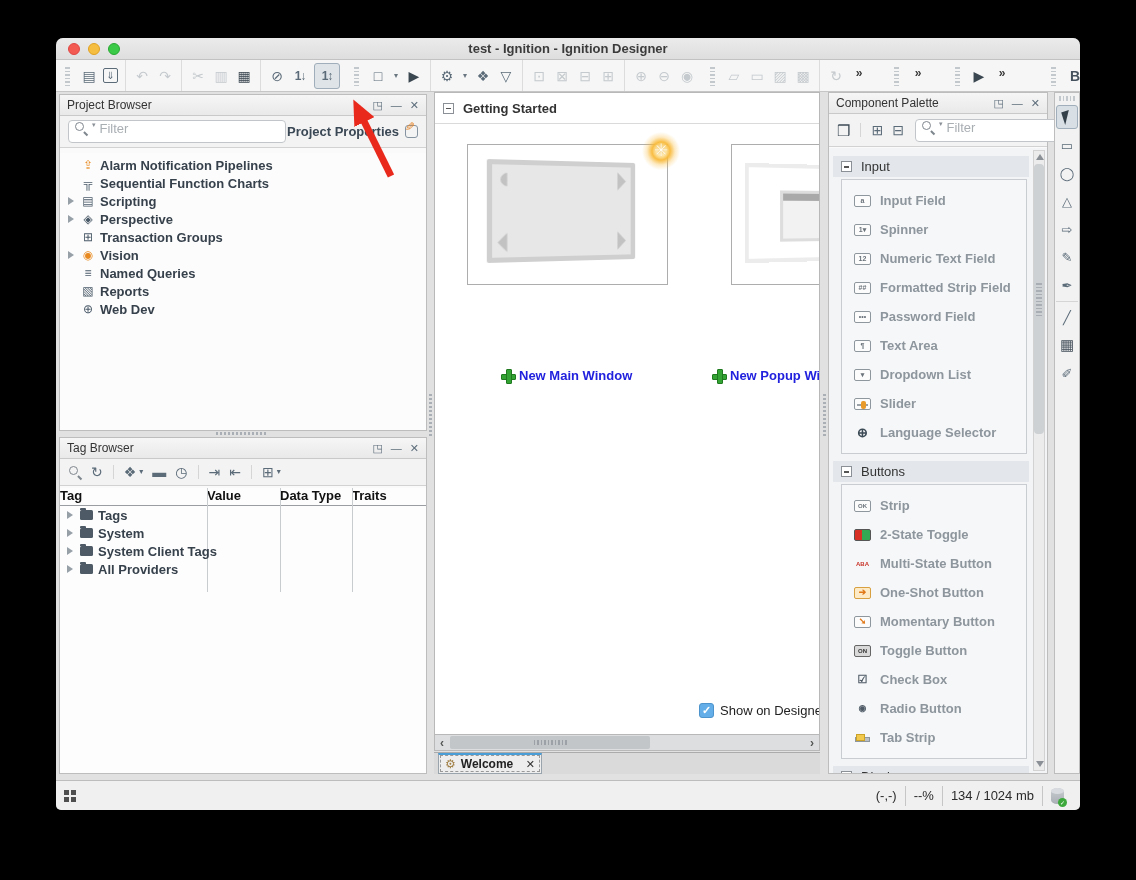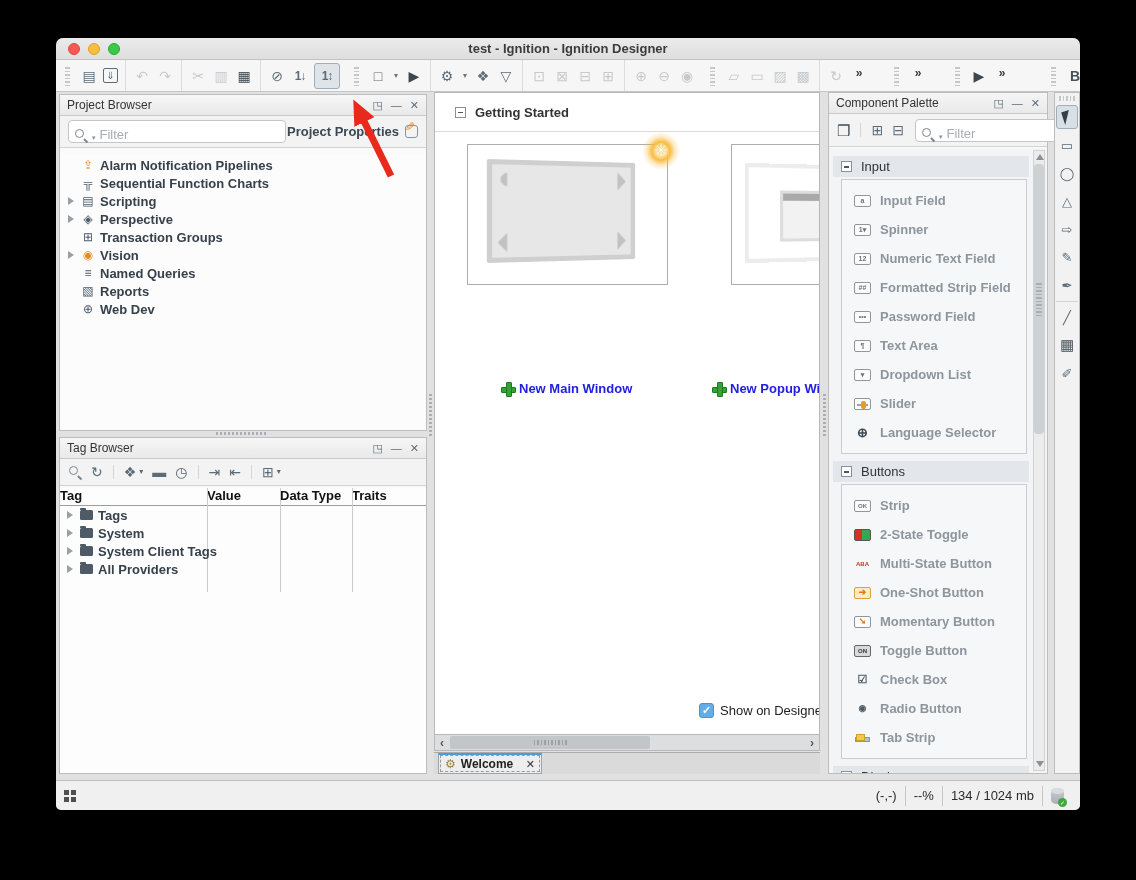--- a/index.html
+++ b/index.html
@@ -28,21 +28,21 @@
   .tbtn.chev{font-size:12px;font-weight:bold;color:#3A3A3A;align-self:flex-start;margin-top:2px}
   .tbtn.boldb{font-size:14px;font-weight:bold;color:#45525E}
   .g10{margin-left:12px}.g11{margin-left:14px}.g12{margin-left:26px}
   
   .main{position:absolute;left:0;top:54px;width:1024px;height:688px;background:#E1E1E1}
   .panel{position:absolute;background:#FAFAFA;border:1px solid #BDBDBD}
   .phead{height:21px;background:linear-gradient(#F6F6F6,#E9E9E9);border-bottom:1px solid #C9C9C9;display:flex;align-items:center;padding:0 7px;font-size:12px;color:#333}
   .phead .sp{flex:1}
   .wctl{font-size:11px;color:#5E6E7C;margin-left:8px;line-height:1}
   
-  .finput{display:flex;align-items:flex-end;background:#fff;border:1px solid #C2C6CA;border-radius:4px;height:23px;padding:0 5px;gap:4px}
+  .finput{display:flex;align-items:flex-start;background:#fff;border:1px solid #C2C6CA;border-radius:4px;height:23px;padding:0 5px;gap:4px}
   .finput input{border:none;outline:none;flex:1;min-width:0;font-size:13px;color:#333;font-family:"Liberation Sans",sans-serif;background:transparent}
   .finput input::placeholder{color:#A9AEB3}
   .magcss{width:14px;height:14px;position:relative;display:inline-block;flex:none}
   .magcss::before{content:"";position:absolute;left:1px;top:1px;width:7px;height:7px;border:1.6px solid #7E868D;border-radius:50%}
   .magcss::after{content:"";position:absolute;left:10px;top:10px;width:4.5px;height:1.8px;background:#7E868D;transform:rotate(45deg);transform-origin:left center}
   .fcaret{font-size:7px;color:#8A9096}
   
   .pb{left:3px;top:2px;width:368px;height:337px}
   .pbbar{display:flex;align-items:center;padding:4px 8px 4px 8px;border-bottom:1px solid #D2D2D2;background:#F3F3F3}
   .pbbar .finput{width:218px}
@@ -72,39 +72,39 @@
   .tagrow{height:18px;display:flex;align-items:center;gap:5px;padding-left:5px}
   .folder{width:13px;height:10px;background:#4E5A66;border-radius:1.5px;position:relative;flex:none}
   .folder::before{content:"";position:absolute;left:0;top:-2px;width:6px;height:2px;background:#4E5A66;border-radius:1px 1px 0 0}
   .taglabel{font-size:13px;font-weight:bold;color:#36414C}
   .vsplit{position:absolute;left:160px;top:340px;width:52px;height:3px;background:repeating-linear-gradient(90deg,#A9AFB4 0 2px,transparent 2px 4px)}
   .lsplit{position:absolute;left:373px;top:300px;width:3px;height:44px;background:repeating-linear-gradient(0deg,#A9AFB4 0 2px,transparent 2px 4px)}
   .csplit{position:absolute;left:767px;top:300px;width:3px;height:44px;background:repeating-linear-gradient(0deg,#A9AFB4 0 2px,transparent 2px 4px)}
   
   .center{position:absolute;left:378px;top:0;width:386px;height:684px}
   .wcontent{position:absolute;left:0;top:0;width:386px;height:643px;background:#fff;border:1px solid #B8B8B8;overflow:hidden}
-  .gshead{position:absolute;left:0;top:0;right:0;height:39px;border-bottom:1px solid #DADADA;display:flex;align-items:center;padding:0 20px;gap:9px}
+  .gshead{position:absolute;left:0;top:0;right:0;height:31px;border-bottom:1px solid #DADADA;display:flex;align-items:center;padding:0 8px;gap:9px}
   .cbox{width:11px;height:11px;border:1px solid #8B9096;background:#fff;position:relative;flex:none}
   .cbox::before{content:"";position:absolute;left:2px;top:4px;width:5px;height:1.5px;background:#555}
   .gslabel{font-size:13px;font-weight:bold;color:#333}
   .card{position:absolute;top:51px;width:201px;height:141px;background:#fff;border:1px solid #ADADAD}
   .card1{left:32px}.card2{left:296px}
   .winart{position:absolute;left:20px;top:16px;width:152px;height:100px;background:#E7E7E7;border:5px solid #CFCFCF;border-radius:2px;transform:perspective(420px) rotateY(13deg)}
   .tri{position:absolute;width:0;height:0}
   .tri.tl{left:8px;top:8px;border-top:13px solid #C2C2C2;border-right:13px solid transparent;transform:rotate(-45deg)}
   .tri.tr{right:8px;top:8px;border-top:13px solid #C2C2C2;border-left:13px solid transparent;transform:rotate(45deg)}
   .tri.bl{left:8px;bottom:8px;border-bottom:13px solid #C2C2C2;border-right:13px solid transparent;transform:rotate(45deg)}
   .tri.br{right:8px;bottom:8px;border-bottom:13px solid #C2C2C2;border-left:13px solid transparent;transform:rotate(-45deg)}
   .popout{position:absolute;left:14px;top:20px;width:160px;height:96px;border:4px solid #ECECEC;transform:perspective(420px) rotateY(13deg)}
   .popwin{position:absolute;left:30px;top:22px;width:100px;height:50px;background:#F2F2F2;border:3px solid #DDD}
   .popwin::before{content:"";position:absolute;left:0;top:0;right:0;height:7px;background:#A9A9A9}
   .sparkle{position:absolute;width:40px;height:40px;background:radial-gradient(circle,#FFF3C8 0 4px,rgba(248,185,56,.95) 9px,rgba(248,185,56,.30) 14px,transparent 19px)}
   .sparkle::after{content:"✳";position:absolute;left:50%;top:50%;transform:translate(-50%,-52%);font-size:17px;color:#FFFDF2;text-shadow:0 0 2px #E8A020}
   .sp1{right:-14px;top:-14px}
-  .gslink{position:absolute;top:288px;display:flex;align-items:center;gap:5px}
+  .gslink{position:absolute;top:275px;display:flex;align-items:center;gap:5px}
   .l1{left:66px}.l2{left:277px}
   .gplus{width:13px;height:13px;position:relative;flex:none}
   .gplus::before{content:"";position:absolute;left:0;top:4.5px;width:13px;height:4px;background:#33A433;border:1px solid #1F7A1F;border-radius:1px}
   .gplus::after{content:"";position:absolute;left:4.5px;top:0;width:4px;height:13px;background:#33A433;border:1px solid #1F7A1F;border-radius:1px}
   .linktext{font-size:13px;font-weight:bold;color:#2121DE;white-space:nowrap}
   .showrow{position:absolute;top:610px;left:264px;display:flex;align-items:center;gap:6px;white-space:nowrap}
   .bluecb{width:15px;height:15px;background:#63AEE8;border:1px solid #4E94CC;border-radius:3px;color:#fff;font-size:11px;font-weight:bold;display:flex;align-items:center;justify-content:center;flex:none}
   .showlabel{font-size:13px;color:#222}
   .hscroll{position:absolute;left:0;top:643px;width:386px;height:16px;background:#DCDEDF;border:1px solid #B8B8B8;border-top:none;display:flex;align-items:center}
   .harr{width:14px;text-align:center;font-size:12px;font-weight:bold;color:#555;line-height:1}

